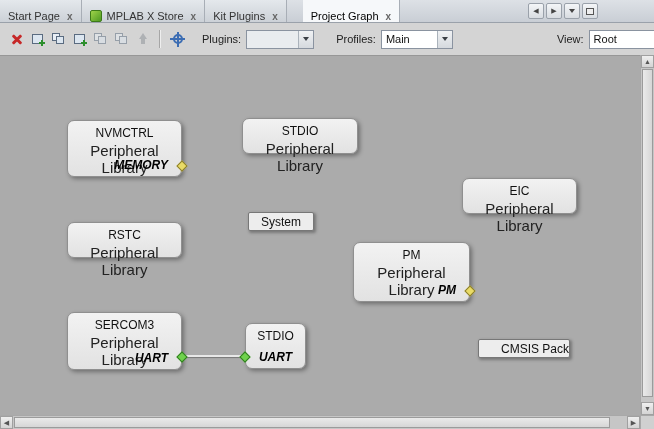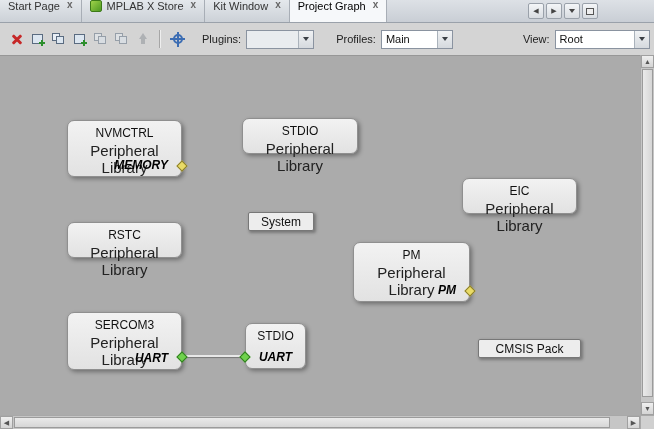--- a/index.html
+++ b/index.html
@@ -3,23 +3,23 @@
 <meta charset="utf-8">
 <style>
   html,body{margin:0;padding:0;}
   body{font-family:"Liberation Sans",sans-serif;}
   .app{position:relative;width:654px;height:429px;background:#d4d4d4;overflow:hidden;}
 
   
   .tabbar{position:absolute;left:0;top:0;width:654px;height:23px;
     background:linear-gradient(#dde1e6,#c9ced5);border-bottom:1px solid #9aa1aa;
     box-sizing:border-box;display:flex;align-items:stretch;}
-  .tab{display:flex;align-items:flex-start;padding:0 8px;font-size:11px;color:#333;
+  .tab{display:flex;align-items:flex-end;padding:0 8px;font-size:11px;color:#333;
     background:linear-gradient(#e4e8ec,#ccd1d7);border-right:1px solid #a8aeb6;cursor:default;}
-  .tab.active{background:#f6f8fa;color:#000;}
+  .tab.active{background:#f6f8fa;color:#000;margin-left:16px;}
   .tab-label{white-space:nowrap;}
   .tab-close{margin-left:7px;color:#666;font-size:10px;font-weight:bold;line-height:1;}
   .store-icon{width:12px;height:12px;margin-right:5px;border-radius:2px;
     background:linear-gradient(135deg,#9fd34a,#4e9a22);border:1px solid #3c7a18;box-sizing:border-box;}
   .tab-controls{position:absolute;top:3px;display:flex;gap:2px;}
   .tab-controls.cluster{right:56px;}
   .tab-controls.corner{right:2px;}
   .tc-btn{width:16px;height:16px;border:1px solid #9aa1aa;border-radius:2px;
     background:linear-gradient(#f4f6f8,#d8dce1);display:flex;align-items:center;justify-content:center;
     font-size:7px;color:#444;box-sizing:border-box;}
@@ -49,21 +49,21 @@
   .icon-target .t-h{position:absolute;left:0;top:6.5px;width:15px;height:2px;background:#3c6db3;}
   .icon-target .t-v{position:absolute;left:6.5px;top:0;width:2px;height:15px;background:#3c6db3;}
   .tb-label{font-size:11px;color:#222;margin-right:5px;white-space:nowrap;flex:none;}
   .combo{height:19px;border:1px solid #8a93a0;background:#fff;display:flex;align-items:center;
     font-size:11px;box-sizing:border-box;flex:none;}
   .combo.muted{background:#e9ecef;}
   .combo-value{flex:1;padding:0 4px;white-space:nowrap;overflow:hidden;color:#111;}
   .combo-btn{width:15px;height:100%;background:linear-gradient(#f0f2f4,#d5d9de);border-left:1px solid #aab2bb;
     display:flex;align-items:center;justify-content:center;box-sizing:border-box;}
   .combo-btn::after{content:"";border-left:3.5px solid transparent;border-right:3.5px solid transparent;border-top:4px solid #3a3f45;}
-  .ml14{margin-left:14px;} .ml22{margin-left:22px;} .ml70{margin-left:70px;}
+  .ml14{margin-left:14px;} .ml22{margin-left:22px;} .ml70{margin-left:104px;}
 
   
   .canvas{position:absolute;left:0;top:55px;width:640px;height:360px;background:#ababab;
     border-top:1px solid #979797;box-sizing:border-box;overflow:hidden;padding-left:35px;}
   .node{position:absolute;background:linear-gradient(#f2f2f2,#e2e2e2);border:1px solid #8f8f8f;border-radius:7px;
     box-shadow:2px 2px 4px rgba(0,0,0,.35);box-sizing:border-box;text-align:center;}
   .node-title{font-size:12px;color:#111;margin-top:5px;}
   .node-sub{font-size:15px;color:#222;margin-top:2px;}
   .node-tag{position:absolute;right:13px;bottom:4px;font-size:12px;font-weight:bold;font-style:italic;color:#000;}
   .node-tag.center{left:0;right:0;text-align:center;}
@@ -99,21 +99,21 @@
     <div class="tab">
       <span class="tab-label">Start Page</span>
       <span class="tab-close">x</span>
     </div>
     <div class="tab">
       <span class="store-icon"></span>
       <span class="tab-label">MPLAB X Store</span>
       <span class="tab-close">x</span>
     </div>
     <div class="tab">
-      <span class="tab-label">Kit Window</span>
+      <span class="tab-label">Kit Plugins</span>
       <span class="tab-close">x</span>
     </div>
     <div class="tab active">
       <span class="tab-label">Project Graph</span>
       <span class="tab-close">x</span>
     </div>
   </div>
   <div class="tab-controls cluster">
     <div class="tc-btn">◀</div>
     <div class="tc-btn">▶</div>
@@ -221,21 +221,21 @@
       <div class="node-tag">UART</div>
       <span class="port green" style="right:-5px;top:40px;"></span>
     </div>
 
     <div class="node" style="left:245px;top:267px;width:61px;height:46px;">
       <div class="node-title">STDIO</div>
       <div class="node-tag center">UART</div>
       <span class="port green" style="left:-5px;top:29px;"></span>
     </div>
 
-    <div class="snode" style="left:478px;top:283px;width:103px;height:19px;">
+    <div class="snode" style="left:478px;top:283px;width:92px;height:19px;justify-content:flex-end;">
       <span>CMSIS Pack</span>
     </div>
 
   </div>
 
   <div class="hscroll">
     <div class="sb-btn" style="left:0;top:0;">◀</div>
     <div class="hthumb"></div>
     <div class="sb-btn" style="right:0;top:0;">▶</div>
   </div>

